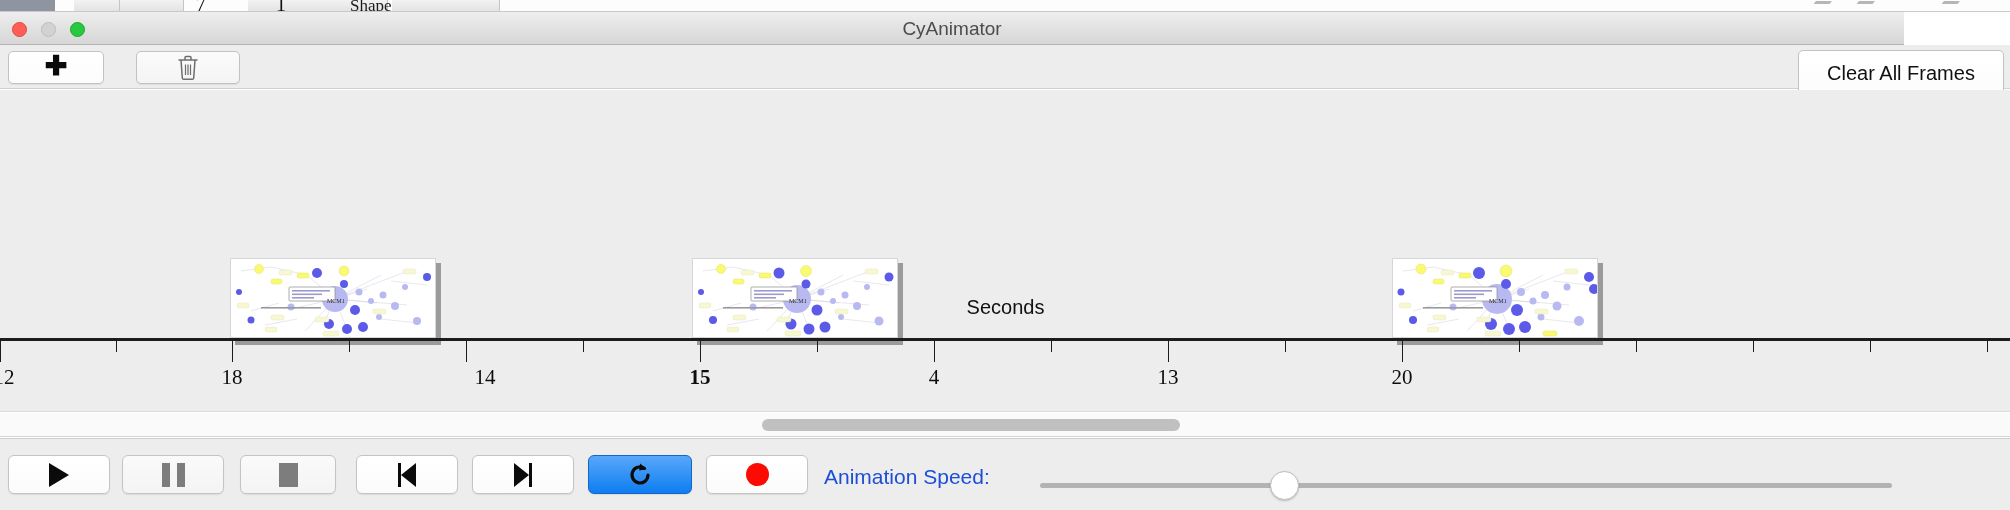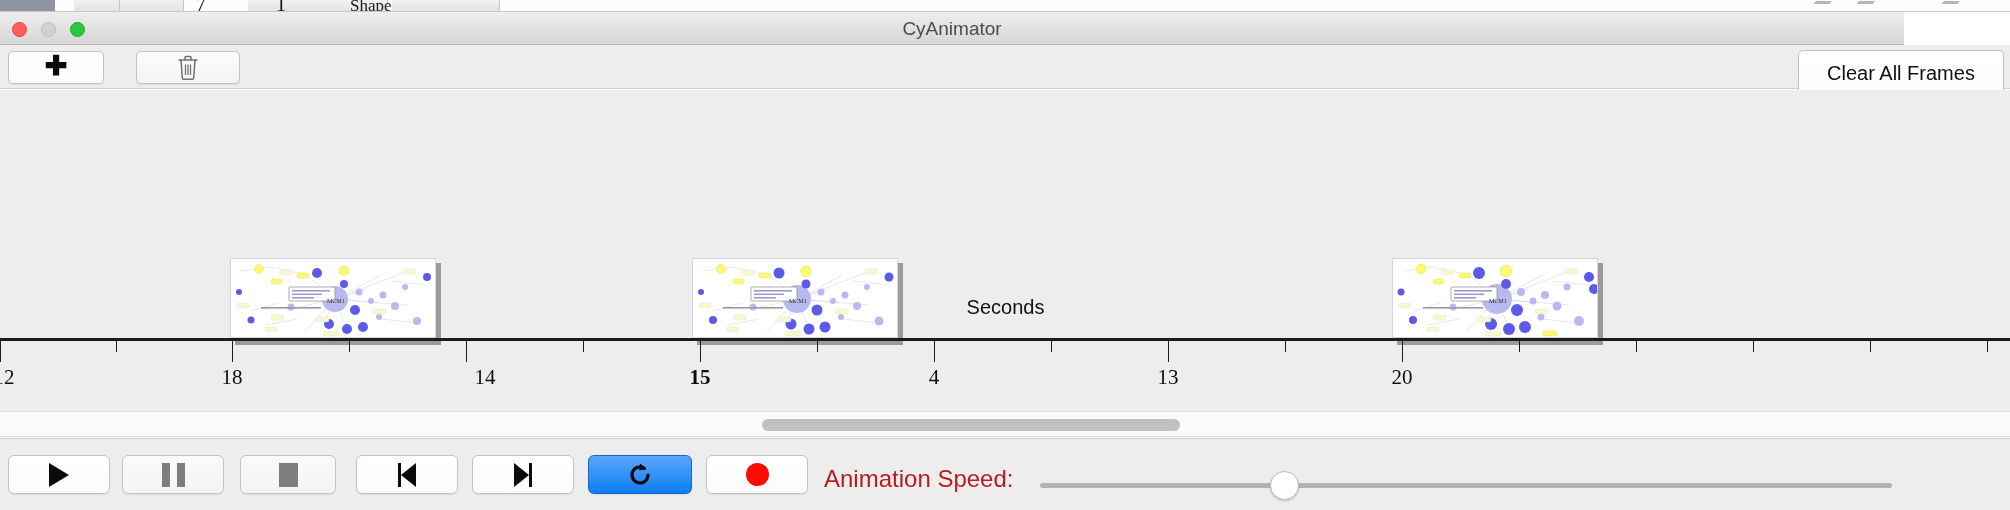--- a/index.html
+++ b/index.html
@@ -176,21 +176,21 @@
   .gl-skip .tri { position: absolute; top: 0; width: 0; height: 0;
                   border-top: 12px solid transparent; border-bottom: 12px solid transparent; }
   .gl-skip.back .bar { left: 3px; }
   .gl-skip.back .tri { left: 6px; border-right: 15px solid #0b0b0b; }
   .gl-skip.fwd  .bar { right: 3px; }
   .gl-skip.fwd  .tri { right: 6px; border-left: 15px solid #0b0b0b; }
   .gl-record { width: 23px; height: 23px; border-radius: 50%; background: #fb0b04; }
 
   #speed-label {
     position: absolute; left: 824px; top: 26px;
-    font-size: 24px; color: #b91c1c;
+    font-size: 21px; color: #1d4ed8;
   }
   #speed-slider {
     position: absolute; left: 1040px; top: 44px; width: 852px; height: 5px;
     background: #b3b3b3; border-radius: 3px;
   }
   #speed-slider-knob {
     position: absolute; left: 1270px; top: 32px; width: 29px; height: 29px;
     border-radius: 50%; background: #ffffff;
     border: 1px solid #bdbdbd; box-shadow: 0 1px 2px rgba(0,0,0,.2);
   }

